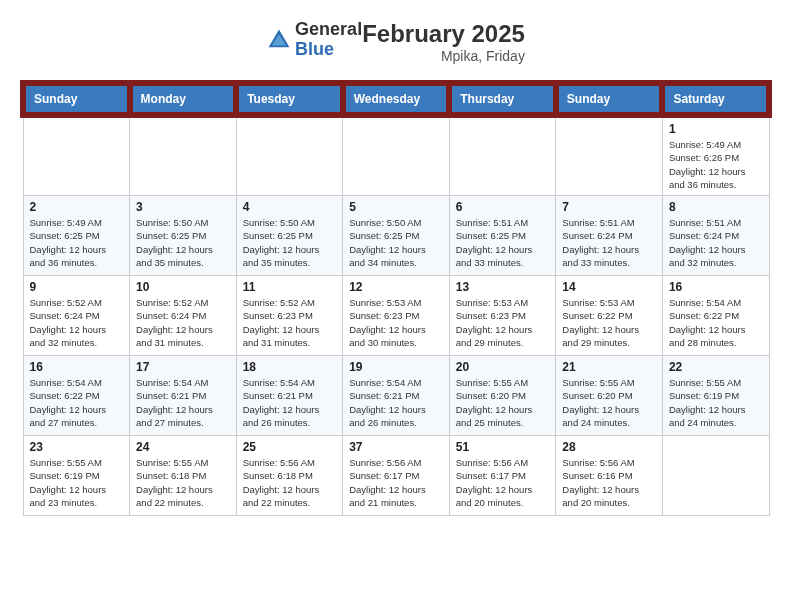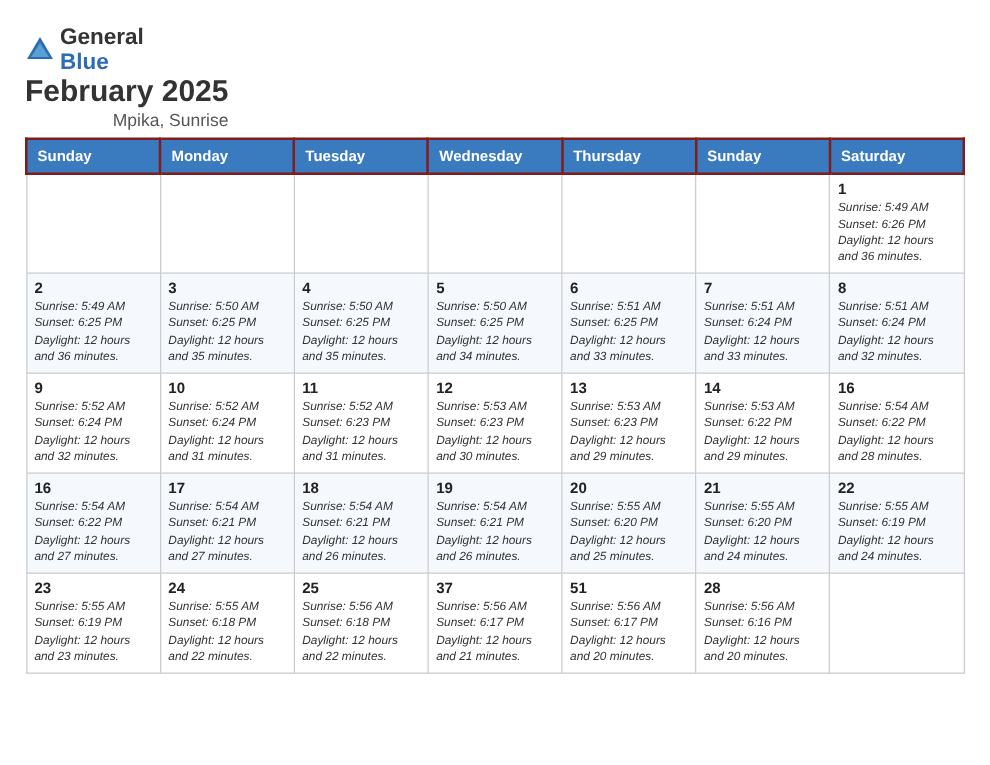--- a/index.html
+++ b/index.html
@@ -5,24 +5,23 @@
     * { box-sizing: border-box; margin: 0; padding: 0; }
     body {
       font-family: Arial, sans-serif;
       background: #fff;
       width: 792px;
       min-height: 612px;
       padding: 20px;
     }
     .header {
       display: flex;
-      justify-content: space-between;
+      justify-content: center;
       align-items: flex-start;
-      margin-bottom: 6px;
-      flex-direction: column;
+      margin-bottom: 16px;
     }
     .logo {
       display: flex;
       align-items: center;
       gap: 4px;
     }
     .logo-text {
       font-size: 18px;
       font-weight: bold;
       line-height: 1.1;
@@ -50,42 +49,41 @@
       border-collapse: collapse;
       border: 1px solid #ccc;
     }
     .calendar th {
       background-color: #3a7abf;
       color: #fff;
       font-size: 12px;
       font-weight: bold;
       padding: 6px 8px;
       text-align: left;
-      border: 2px solid #7f1d1d;
+      border: 6px solid #7f1d1d;
     }
     .calendar td {
       border: 1px solid #ccc;
       vertical-align: top;
       padding: 4px 6px;
       font-size: 10px;
       color: #333;
       width: calc(100% / 7);
       height: 80px;
     }
     .day-number {
       font-size: 12px;
       font-weight: bold;
       margin-bottom: 2px;
       color: #222;
     }
     .day-info {
       font-size: 9.5px;
       color: #333;
       line-height: 1.4;
-      font-style: italic;
     }
     .empty-cell {
       background: #f9f9f9;
     }
     tr:nth-child(even) td {
       background-color: #f5f8fc;
     }
     tr:nth-child(odd) td {
       background-color: #ffffff;
     }
@@ -102,21 +100,21 @@
       <polygon points="15,2 28,24 2,24" fill="#2e6db4"></polygon>
       <polygon points="15,8 24,22 6,22" fill="#5a9fd4"></polygon>
     </svg>
     <div class="logo-text">
       <span class="logo-general">General</span><br>
       <span class="logo-blue">Blue</span>
     </div>
   </div>
   <div class="title-block">
     <div class="title-month">February 2025</div>
-    <div class="title-location">Mpika, Sunrise</div>
+    <div class="title-location">Mpika, Friday</div>
   </div>
 </div>
 
 <table class="calendar">
   <thead>
     <tr>
       <th>Sunday</th>
       <th>Monday</th>
       <th>Tuesday</th>
       <th>Wednesday</th>

